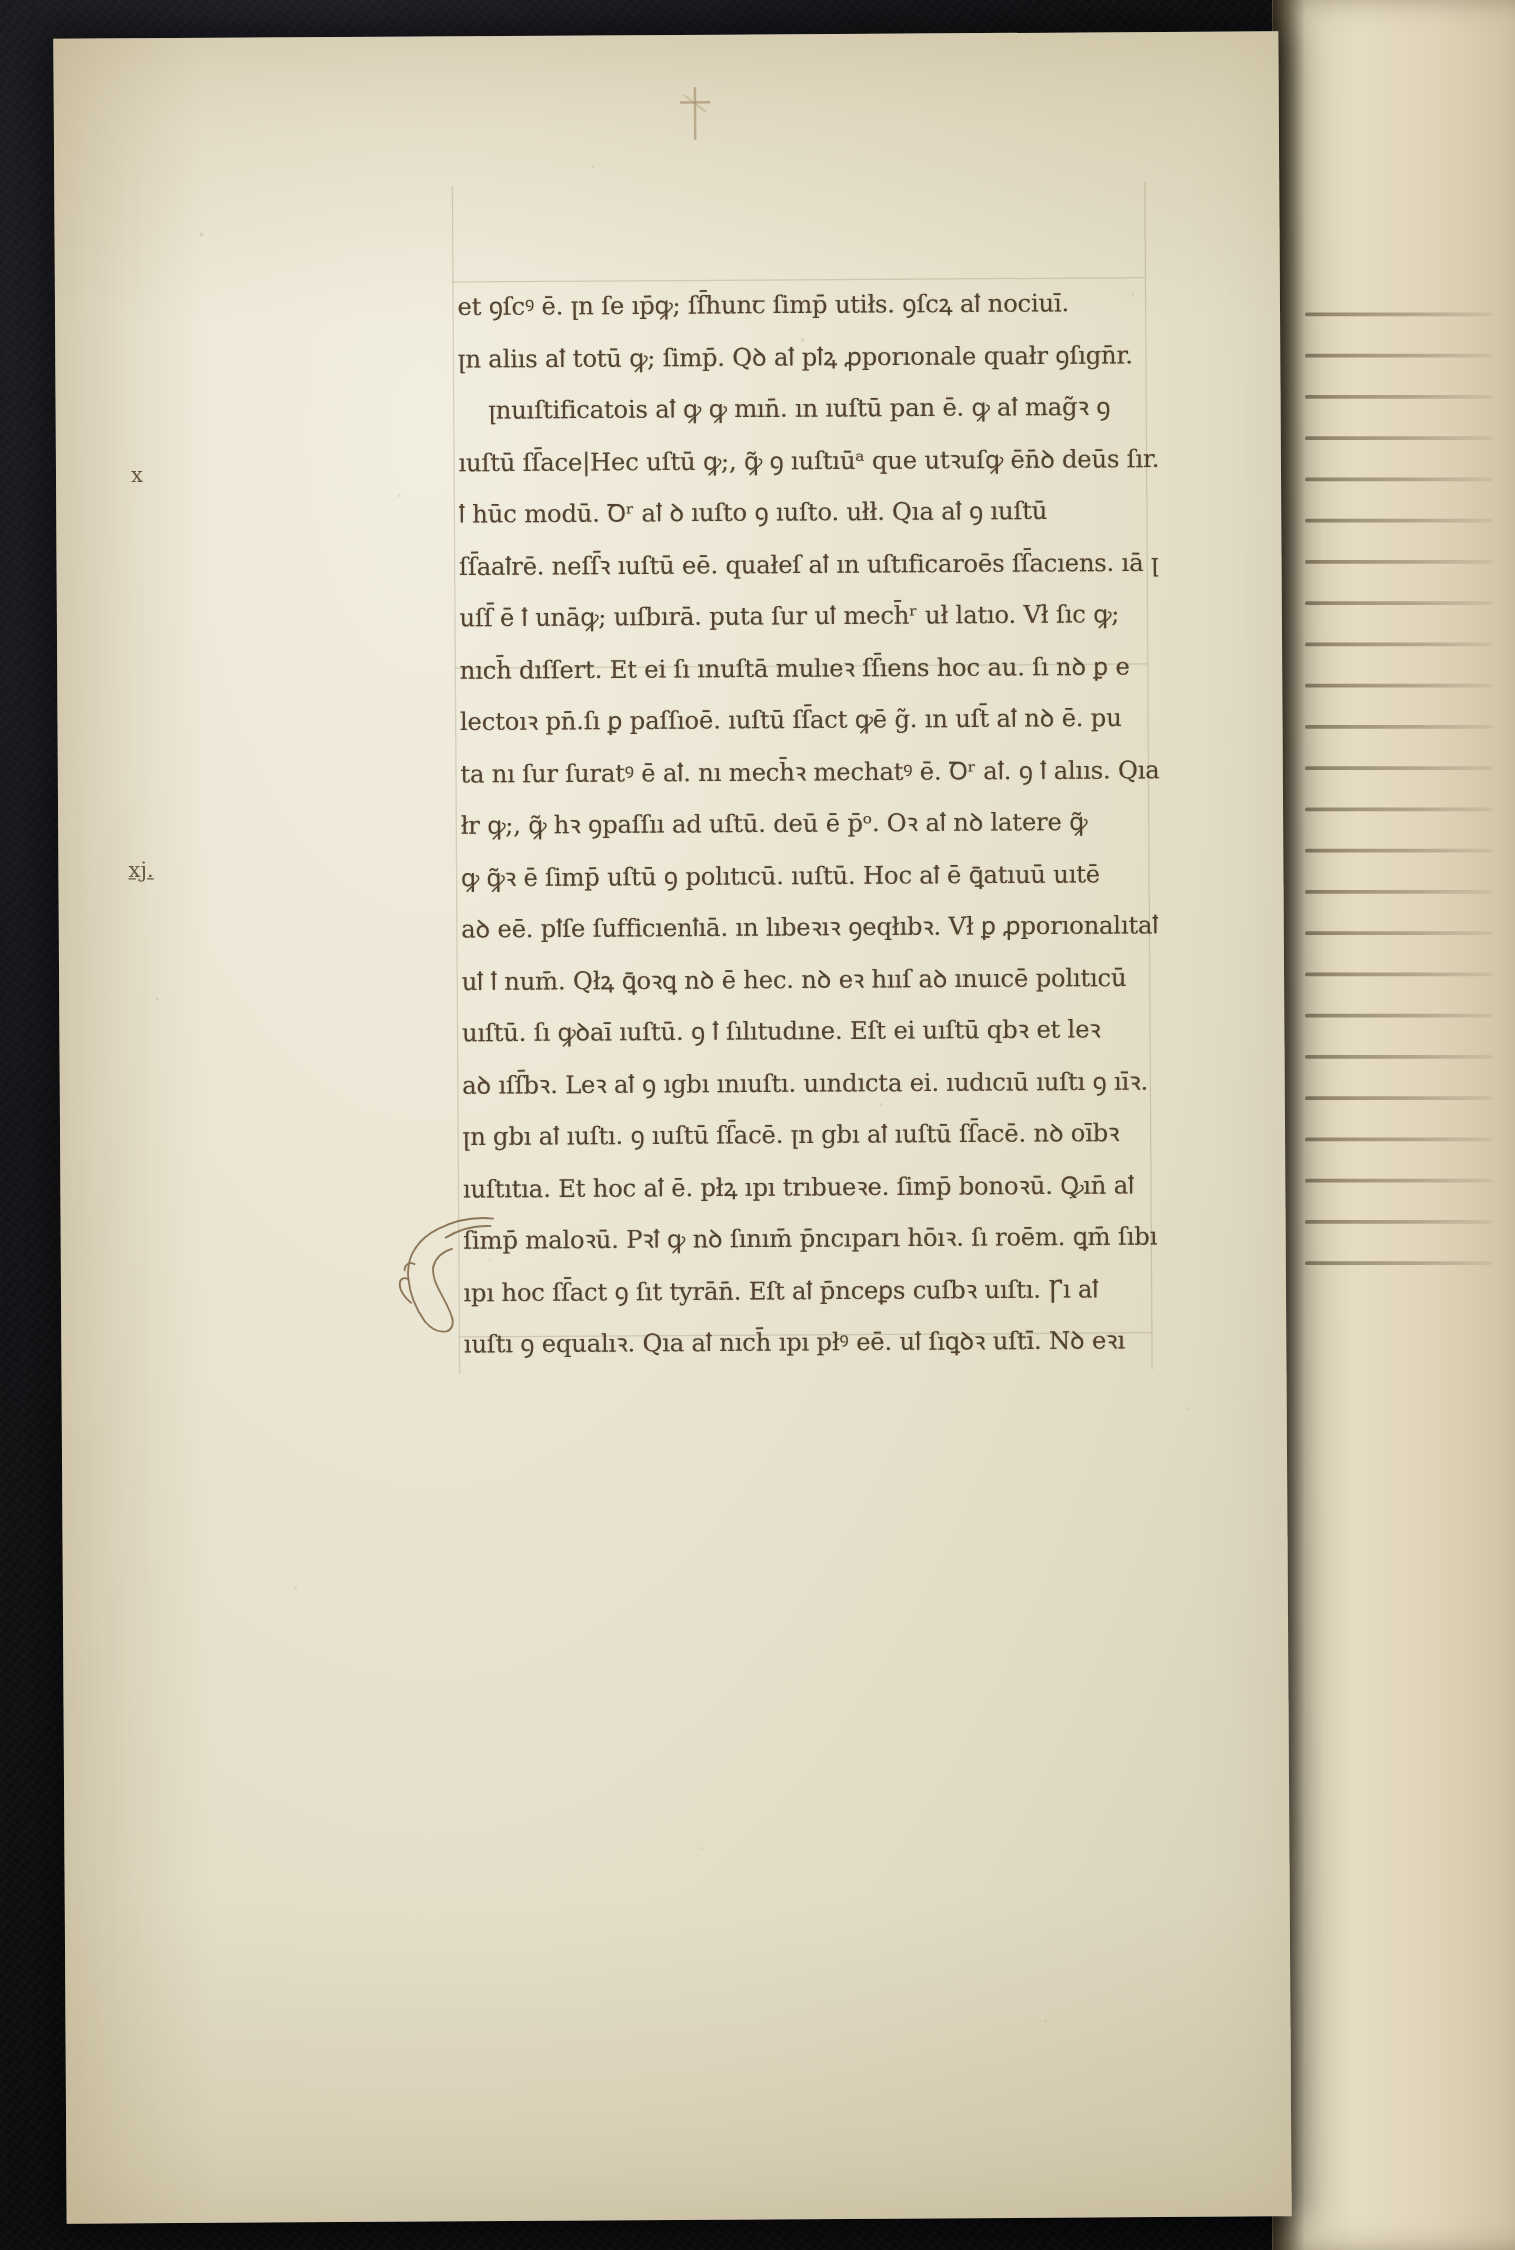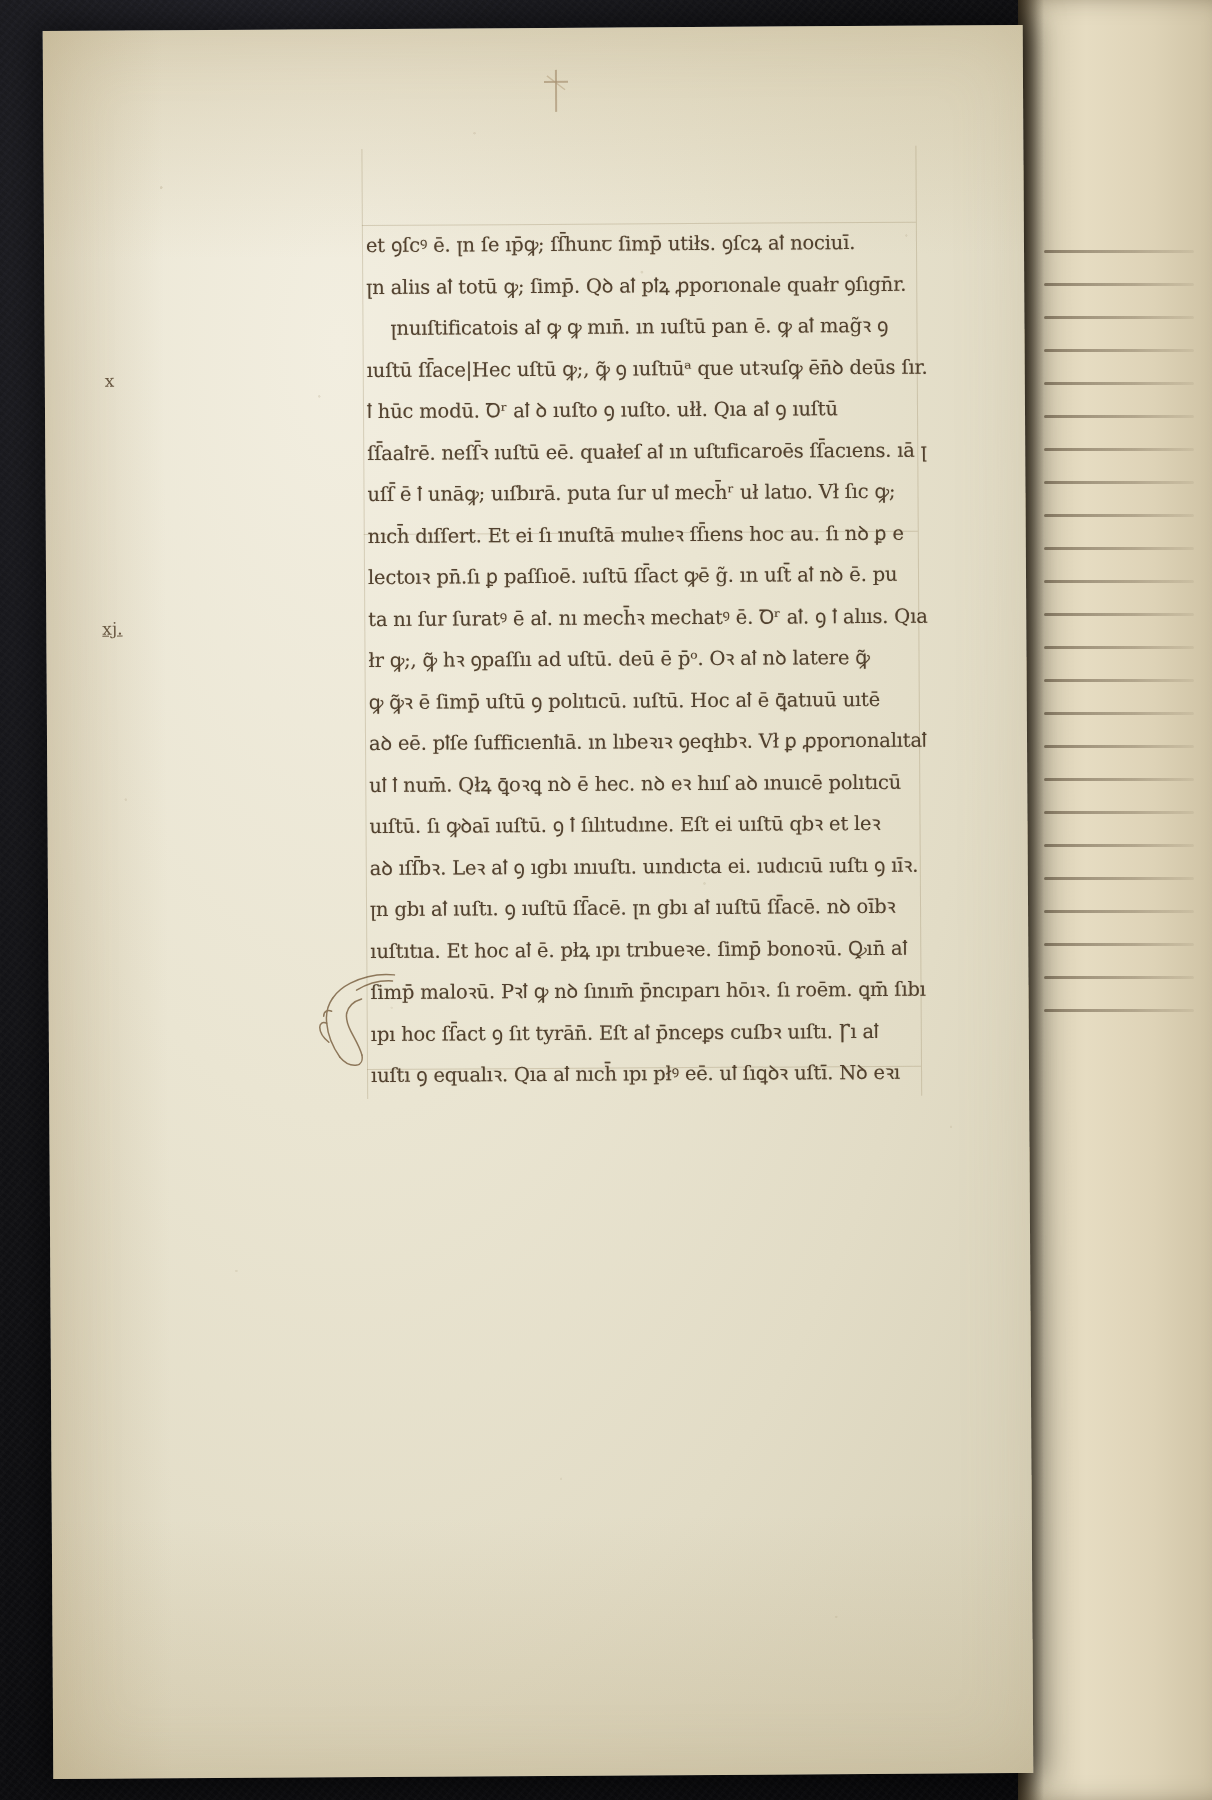--- a/index.html
+++ b/index.html
@@ -221,21 +221,21 @@
   <div class="rule h" data-interactable="false" style="left:318px; top:505px; width:554px;"></div>
   <div class="rule h" data-interactable="false" style="left:318px; top:1040px; width:554px;"></div>
 
   <svg id="cross" viewBox="0 0 30 46" data-interactable="false">
     <path d="M15 2 L15 44" stroke="#7a5a34" stroke-width="2" fill="none" opacity=".7"></path>
     <path d="M3 14 L27 14" stroke="#7a5a34" stroke-width="2" fill="none" opacity=".7"></path>
     <path d="M6 8 L24 22" stroke="#8a6a40" stroke-width="1.4" fill="none" opacity=".5"></path>
   </svg>
 
   <div class="marginal-num" data-interactable="false" style="left:60px; top:340px;">x</div>
-  <div class="marginal-num" data-interactable="false" style="left:56px; top:588px;text-decoration:underline;">xj.</div>
+  <div class="marginal-num" data-interactable="false" style="left:56px; top:656px;text-decoration:underline;">xj.</div>
 
   <svg id="maniculum" viewBox="0 0 92 110" data-interactable="false">
     <g fill="none" stroke="#6e5232" stroke-width="1.5" stroke-linecap="round" stroke-linejoin="round">
       <path d="M88 16 C70 14, 56 18, 44 24 C36 28, 30 33, 26 39"></path>
       <path d="M86 22 C72 21, 60 25, 50 31"></path>
       <path d="M26 39 C21 46, 19 55, 20 64 C21 76, 26 88, 33 98"></path>
       <path d="M33 98 C38 104, 44 107, 50 106 C54 105, 56 101, 55 96"></path>
       <path d="M55 96 C53 88, 48 80, 44 72 C41 66, 39 60, 40 54"></path>
       <path d="M40 54 C42 47, 48 42, 55 40"></path>
       <path d="M20 64 C16 62, 13 64, 13 68 C13 73, 17 79, 22 83"></path>

